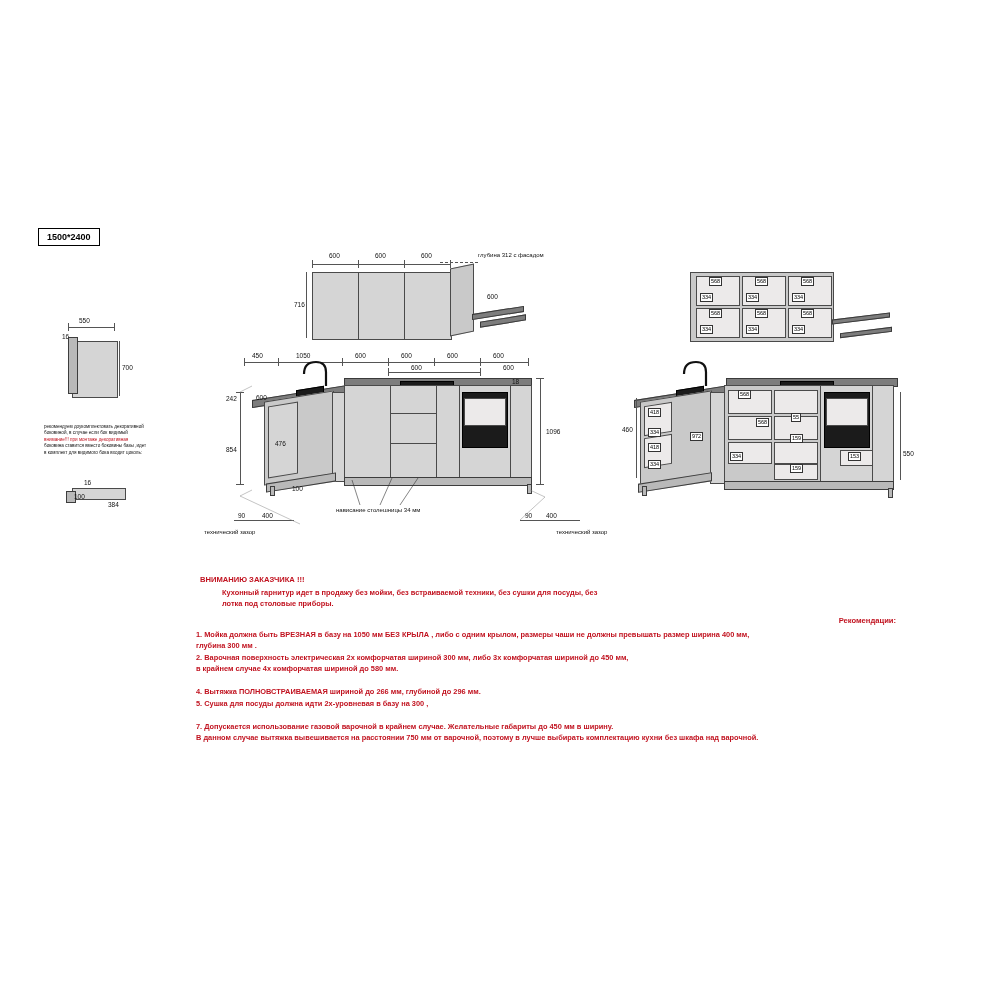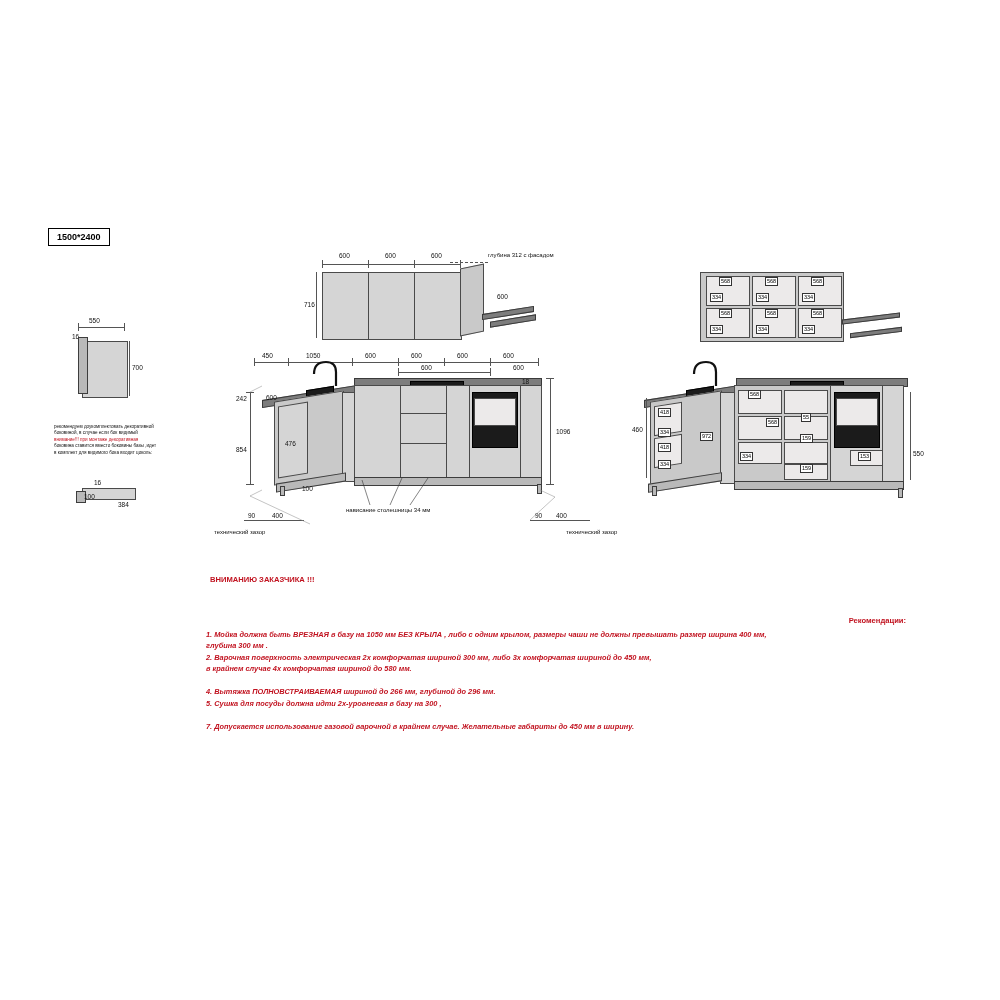--- a/index.html
+++ b/index.html
@@ -1,17 +1,17 @@
 <!DOCTYPE html>
 <html><head>
 <meta charset="utf-8">
 <style>
   html,body{margin:0;padding:0;}
   body{width:1000px;height:1000px;background:#ffffff;font-family:"Liberation Sans",sans-serif;color:#000;position:relative;overflow:hidden;}
-  #sheet{position:absolute;left:10px;top:0;width:796px;height:1000px;}
+  #sheet{position:absolute;left:0;top:0;width:796px;height:1000px;}
   .abs{position:absolute;}
   .lbl{font-size:6px;color:#111;white-space:nowrap;}
   .dim{font-size:6.5px;color:#111;white-space:nowrap;}
   .title-box{border:1px solid #000;padding:3px 8px;font-size:9px;font-weight:bold;}
   .hline{position:absolute;height:0;border-top:0.7px solid #555;}
   .vline{position:absolute;width:0;border-left:0.7px solid #555;}
   .dash{border-top-style:dashed;}
   
   .panel{position:absolute;background:#d5d5d5;border:0.7px solid #4a4a4a;}
   .panel-l{position:absolute;background:#c9c9c9;border:0.7px solid #4a4a4a;}
@@ -259,30 +259,35 @@
     <div class="panel-d" style="left:638px;top:478px;width:72px;height:7px;transform:skewY(-9deg);"></div>
     <div class="panel-d" style="left:642px;top:486px;width:3px;height:8px;"></div>
     <div class="panel-d" style="left:888px;top:488px;width:3px;height:8px;"></div>
 
     <div class="vline" style="left:900px;top:392px;height:88px;"></div>
     <div class="abs dim" style="left:903px;top:450px;">550</div>
   </div>
 
   <div class="abs" style="left:200px;top:575px;width:720px;">
     <div class="redtxt" style="font-size:7.6px;">ВНИМАНИЮ ЗАКАЗЧИКА !!!</div>
+    <div class="redtxt" style="font-size:7.4px;margin-top:3px;margin-left:22px;line-height:11px;">
+      <span>Кухонный гарнитур идет в продажу без мойки, без встраиваемой техники, без сушки для посуды, без</span><br>
+      <span>лотка под столовые приборы.</span>
+    </div>
   </div>
 
   <div class="rec-wrap" style="top:615px;">
     <div class="redtxt" style="font-size:7.6px;text-align:right;">Рекомендации:</div>
-    <div class="redtxt" style="margin-top:2px;font-style:italic;">
+    <div class="redtxt" style="margin-top:2px;">
       <span>1.  Мойка должна быть ВРЕЗНАЯ в базу на 1050 мм БЕЗ КРЫЛА , либо с одним крылом, размеры чаши  не должны превышать размер ширина  400  мм,</span><br>
       <span>     глубина  300 мм .</span><br>
       <span>2.  Варочная поверхность электрическая 2х комфорчатая  шириной 300 мм, либо 3х комфорчатая шириной до 450 мм,</span><br>
       <span>     в крайнем случае 4х комфорчатая шириной до 580 мм.</span><br>
       <br>
       <span>4.  Вытяжка ПОЛНОВСТРАИВАЕМАЯ  шириной до 266 мм, глубиной до 296 мм.</span><br>
       <span>5.  Сушка для посуды должна идти 2х-уровневая  в базу на 300 ,</span><br>
       <br>
       <span>7.  Допускается использование газовой варочной  в крайнем случае. Желательные габариты до 450 мм в ширину.</span><br>
+      <span>     В данном случае вытяжка вывешивается на расстоянии 750 мм от варочной, поэтому в лучше выбирать комплектацию кухни без шкафа над варочной.</span>
     </div>
   </div>
 
 </div>
 
 </body></html>

